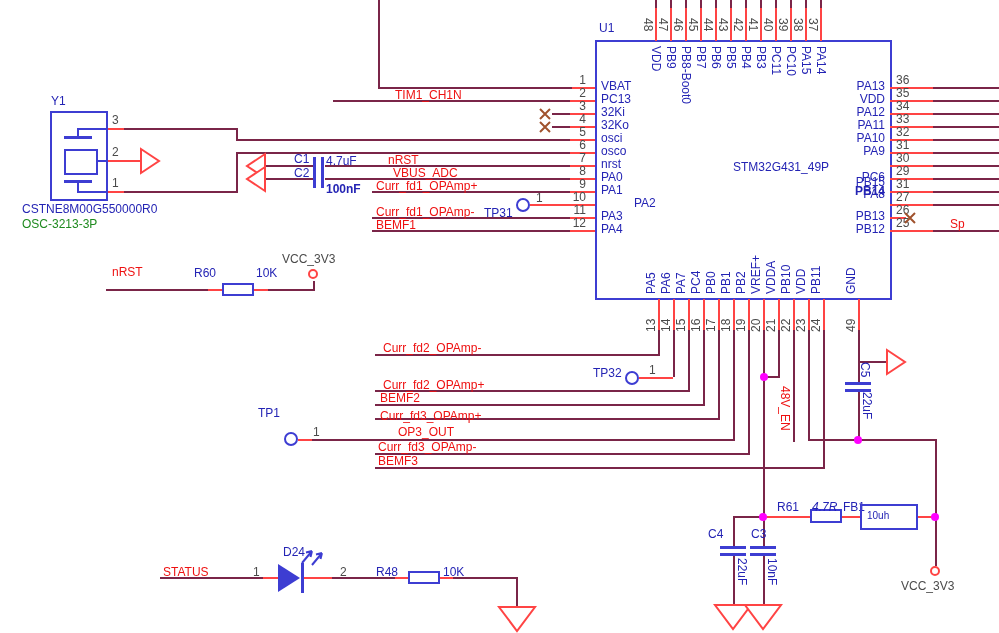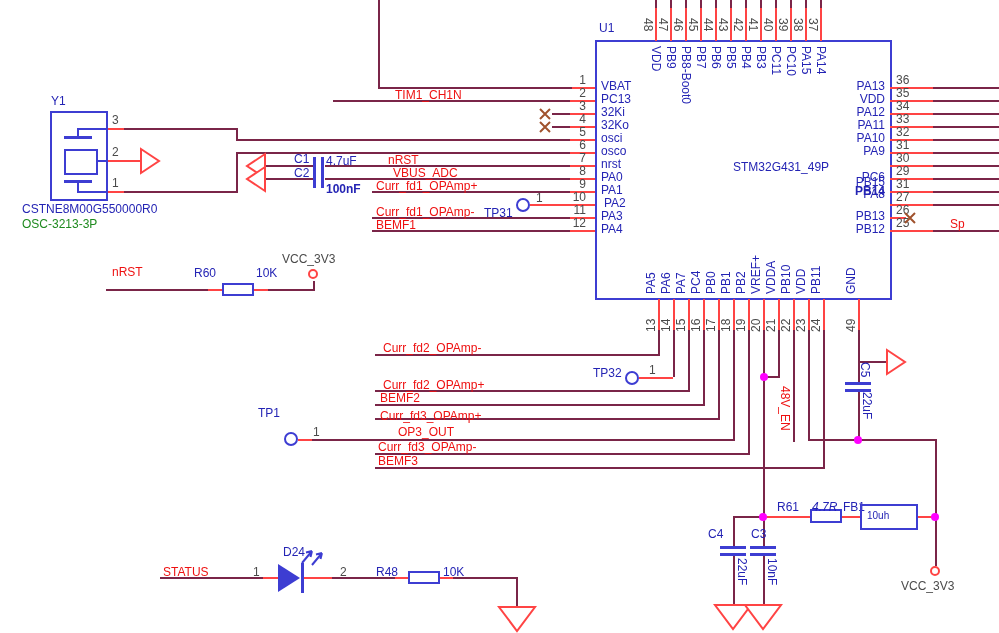--- a/index.html
+++ b/index.html
@@ -58,21 +58,21 @@
       <div class="txt gray ralign" style="left: 552px; top: 152px; width: 34px;">7</div>
       <div class="txt blue" style="left: 601px; top: 158px;">nrst</div>
       <div class="s" style="left: 570px; top: 165px; width: 25px; height: 2px;"></div>
       <div class="txt gray ralign" style="left: 552px; top: 165px; width: 34px;">8</div>
       <div class="txt blue" style="left: 601px; top: 171px;">PA0</div>
       <div class="s" style="left: 570px; top: 178px; width: 25px; height: 2px;"></div>
       <div class="txt gray ralign" style="left: 552px; top: 178px; width: 34px;">9</div>
       <div class="txt blue" style="left: 601px; top: 184px;">PA1</div>
       <div class="s" style="left: 570px; top: 191px; width: 25px; height: 2px;"></div>
       <div class="txt gray ralign" style="left: 552px; top: 191px; width: 34px;">10</div>
-      <div class="txt blue" style="left: 604px; top: 197px;">PA2</div>
+      <div class="txt blue" style="left: 634px; top: 197px;">PA2</div>
       <div class="s" style="left: 570px; top: 204px; width: 25px; height: 2px;"></div>
       <div class="txt gray ralign" style="left: 552px; top: 204px; width: 34px;">11</div>
       <div class="txt blue" style="left: 601px; top: 210px;">PA3</div>
       <div class="s" style="left: 570px; top: 217px; width: 25px; height: 2px;"></div>
       <div class="txt gray ralign" style="left: 552px; top: 217px; width: 34px;">12</div>
       <div class="txt blue" style="left: 601px; top: 223px;">PA4</div>
       <div class="s" style="left: 570px; top: 230px; width: 25px; height: 2px;"></div>
       <div class="txt gray" style="left: 896px; top: 74px;">36</div>
       <div class="txt blue ralign" style="left: 795px; top: 80px; width: 90px;">PA13</div>
       <div class="s" style="left: 890px; top: 87px; width: 43px; height: 2px;"></div>

